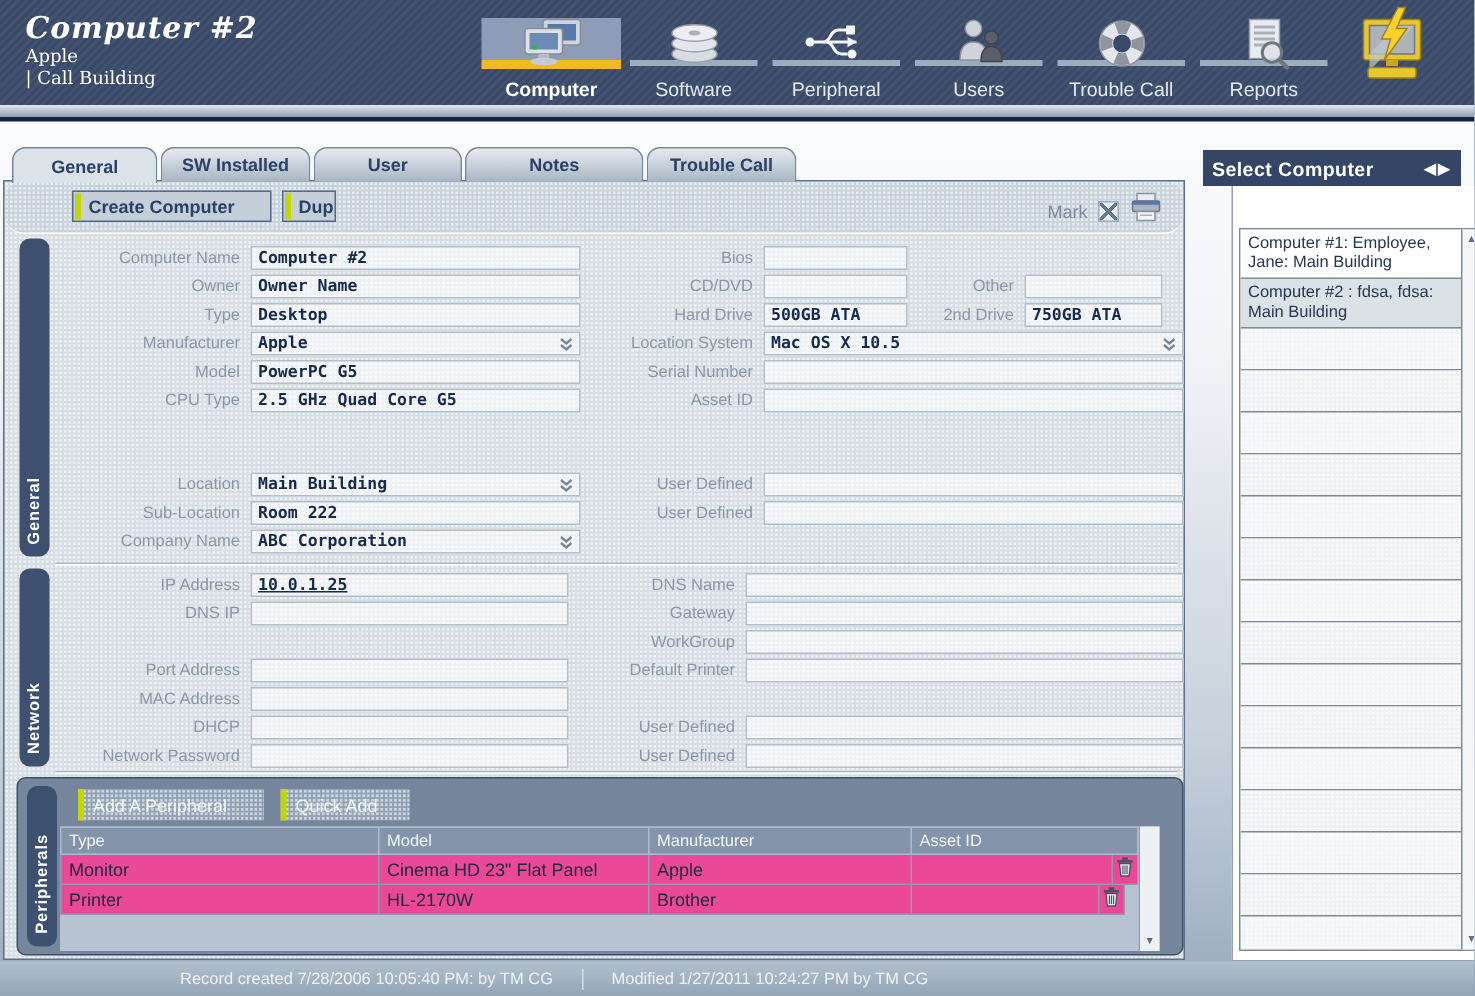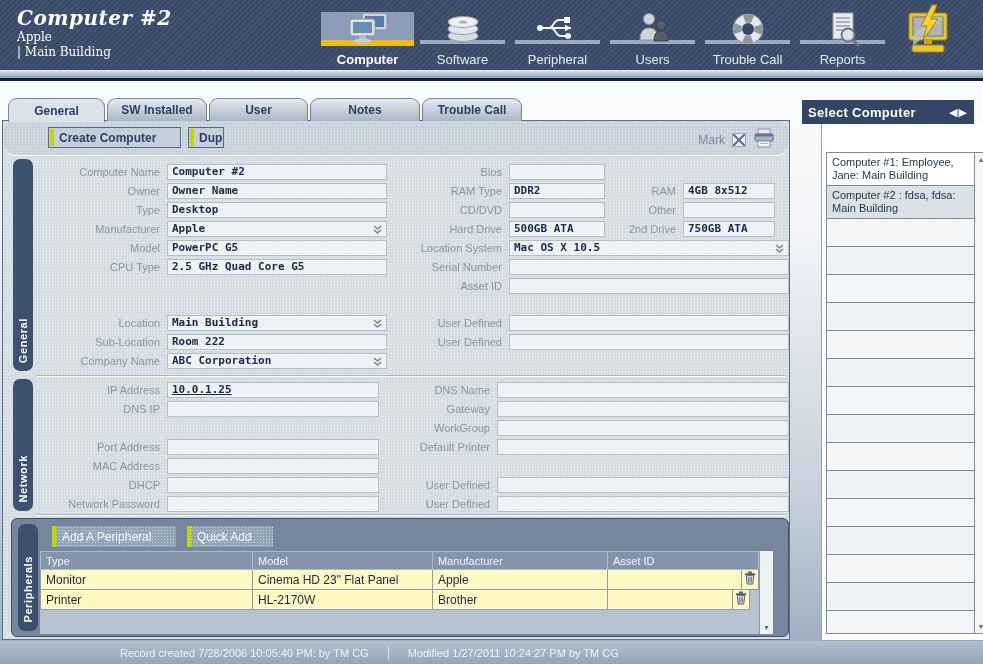--- a/index.html
+++ b/index.html
@@ -85,21 +85,21 @@
 
   
   #periph-panel { position:absolute; left:8px; top:397px; width:778px; height:119px;
     background-color:#75869d; border:1px solid #3f5069; border-radius:6px; }
   .periph-btn { position:absolute; top:7px; height:21px; background-color:#93a3b6; color:#f4f7fa;
     font-weight:normal; font-size:12px; display:flex; align-items:center; padding-left:10px; cursor:pointer; }
   .periph-btn::before { content:""; position:absolute; left:0; top:0; bottom:0; width:4px; background:#c3d600; }
   #ptable { position:absolute; left:28px; top:32px; width:733px; height:83px; background:#b7c3d0; }
   .phead { display:flex; height:19px; background-color:#8495ab; }
   .phc { border:1px solid #aebacb; border-right:none; color:#f2f5f9; font-size:11px; display:flex; align-items:center; padding:0 5px; }
-  .prow { display:flex; height:20px; background:#fef9c3; }
+  .prow { display:flex; height:20px; background:#ec4899; }
   .pc { border:1px solid #8e9cae; border-top:none; border-right:none; font-size:12px; color:#1a2840; display:flex; align-items:center; padding:0 5px; overflow:hidden; white-space:nowrap; }
   .c-type{width:212px;flex:none;} .c-model{width:180px;flex:none;} .c-manu{width:175px;flex:none;} .c-asset{flex:1;} .c-act{width:18px;flex:none;justify-content:center;padding:0;}
   .pscroll { position:absolute; right:0; top:0; bottom:0; width:14px; background:#eef1f4; border-left:1px solid #8e9cae; }
   .sarrow { position:absolute; left:0; right:0; text-align:center; font-size:7px; color:#5d6e84; }
 
   
   #sidebar-header { position:absolute; left:802px; top:100px; width:172px; height:24px; background:#344566;
     display:flex; align-items:center; justify-content:space-between; padding:0 6px; }
   #sidebar-title { color:#fff; font-weight:bold; font-size:13px; letter-spacing:.3px; }
   #sidebar-arrows { color:#fff; font-size:11px; letter-spacing:1px; cursor:pointer; }
@@ -121,21 +121,21 @@
 </style>
 </head>
 <body>
 
 <div id="app">
 
   <div id="header">
     <div id="title-block">
       <div id="page-title">Computer #2</div>
       <div class="sub">Apple</div>
-      <div class="sub">| Main Building</div>
+      <div class="sub">| Call Building</div>
     </div>
 
     <div id="nav">
       <div class="nav-item active">
         <div class="box"></div>
         <div class="shelf"></div>
         <span class="nav-icon">
           <svg width="42" height="33" viewBox="0 0 42 33">
             <rect x="15" y="1" width="25" height="17" rx="2" fill="#cfd3da" stroke="#878d98"></rect>
             <rect x="18" y="4" width="19" height="11" fill="#567aa9"></rect>
@@ -228,21 +228,21 @@
       </span>
     </div>
   </div>
   <div id="hdr-strip"></div>
   <div id="hdr-line"></div>
 
   <div id="tabrow">
     <div class="tab active" style="width:97px">General</div>
     <div class="tab" style="width:100px">SW Installed</div>
     <div class="tab" style="width:99px">User</div>
-    <div class="tab" style="width:110px">Notes</div>
+    <div class="tab" style="width:119px">Notes</div>
     <div class="tab" style="width:100px">Trouble Call</div>
   </div>
 
   <div id="panel" class="dots">
 
     <div id="panel-toolbar" class="dots">
       <div class="accent-btn" style="left:45px;width:133px">Create Computer</div>
       <div class="accent-btn" style="left:185px;width:36px">Dup</div>
       <div id="mark-cluster">
         <span id="mark-label">Mark</span>
@@ -296,26 +296,20 @@
       <div class="frow">
         <span class="flbl w130">CPU Type</span>
         <span class="fin flex1 dots">2.5 GHz Quad Core G5</span>
       </div>
     </div>
 
     <div class="fsec" style="left:388px;top:41px;width:398px">
       <div class="frow">
         <span class="flbl w118">Bios</span>
         <span class="fin w96 dots"></span>
-      </div>
-      <div class="frow">
-        <span class="flbl w118">RAM Type</span>
-        <span class="fin w96 dots">DDR2</span>
-        <span class="flbl w78">RAM</span>
-        <span class="fin w92 dots">4GB 8x512</span>
       </div>
       <div class="frow">
         <span class="flbl w118">CD/DVD</span>
         <span class="fin w96 dots"></span>
         <span class="flbl w78">Other</span>
         <span class="fin w92 dots"></span>
       </div>
       <div class="frow">
         <span class="flbl w118">Hard Drive</span>
         <span class="fin w96 dots">500GB ATA</span>

